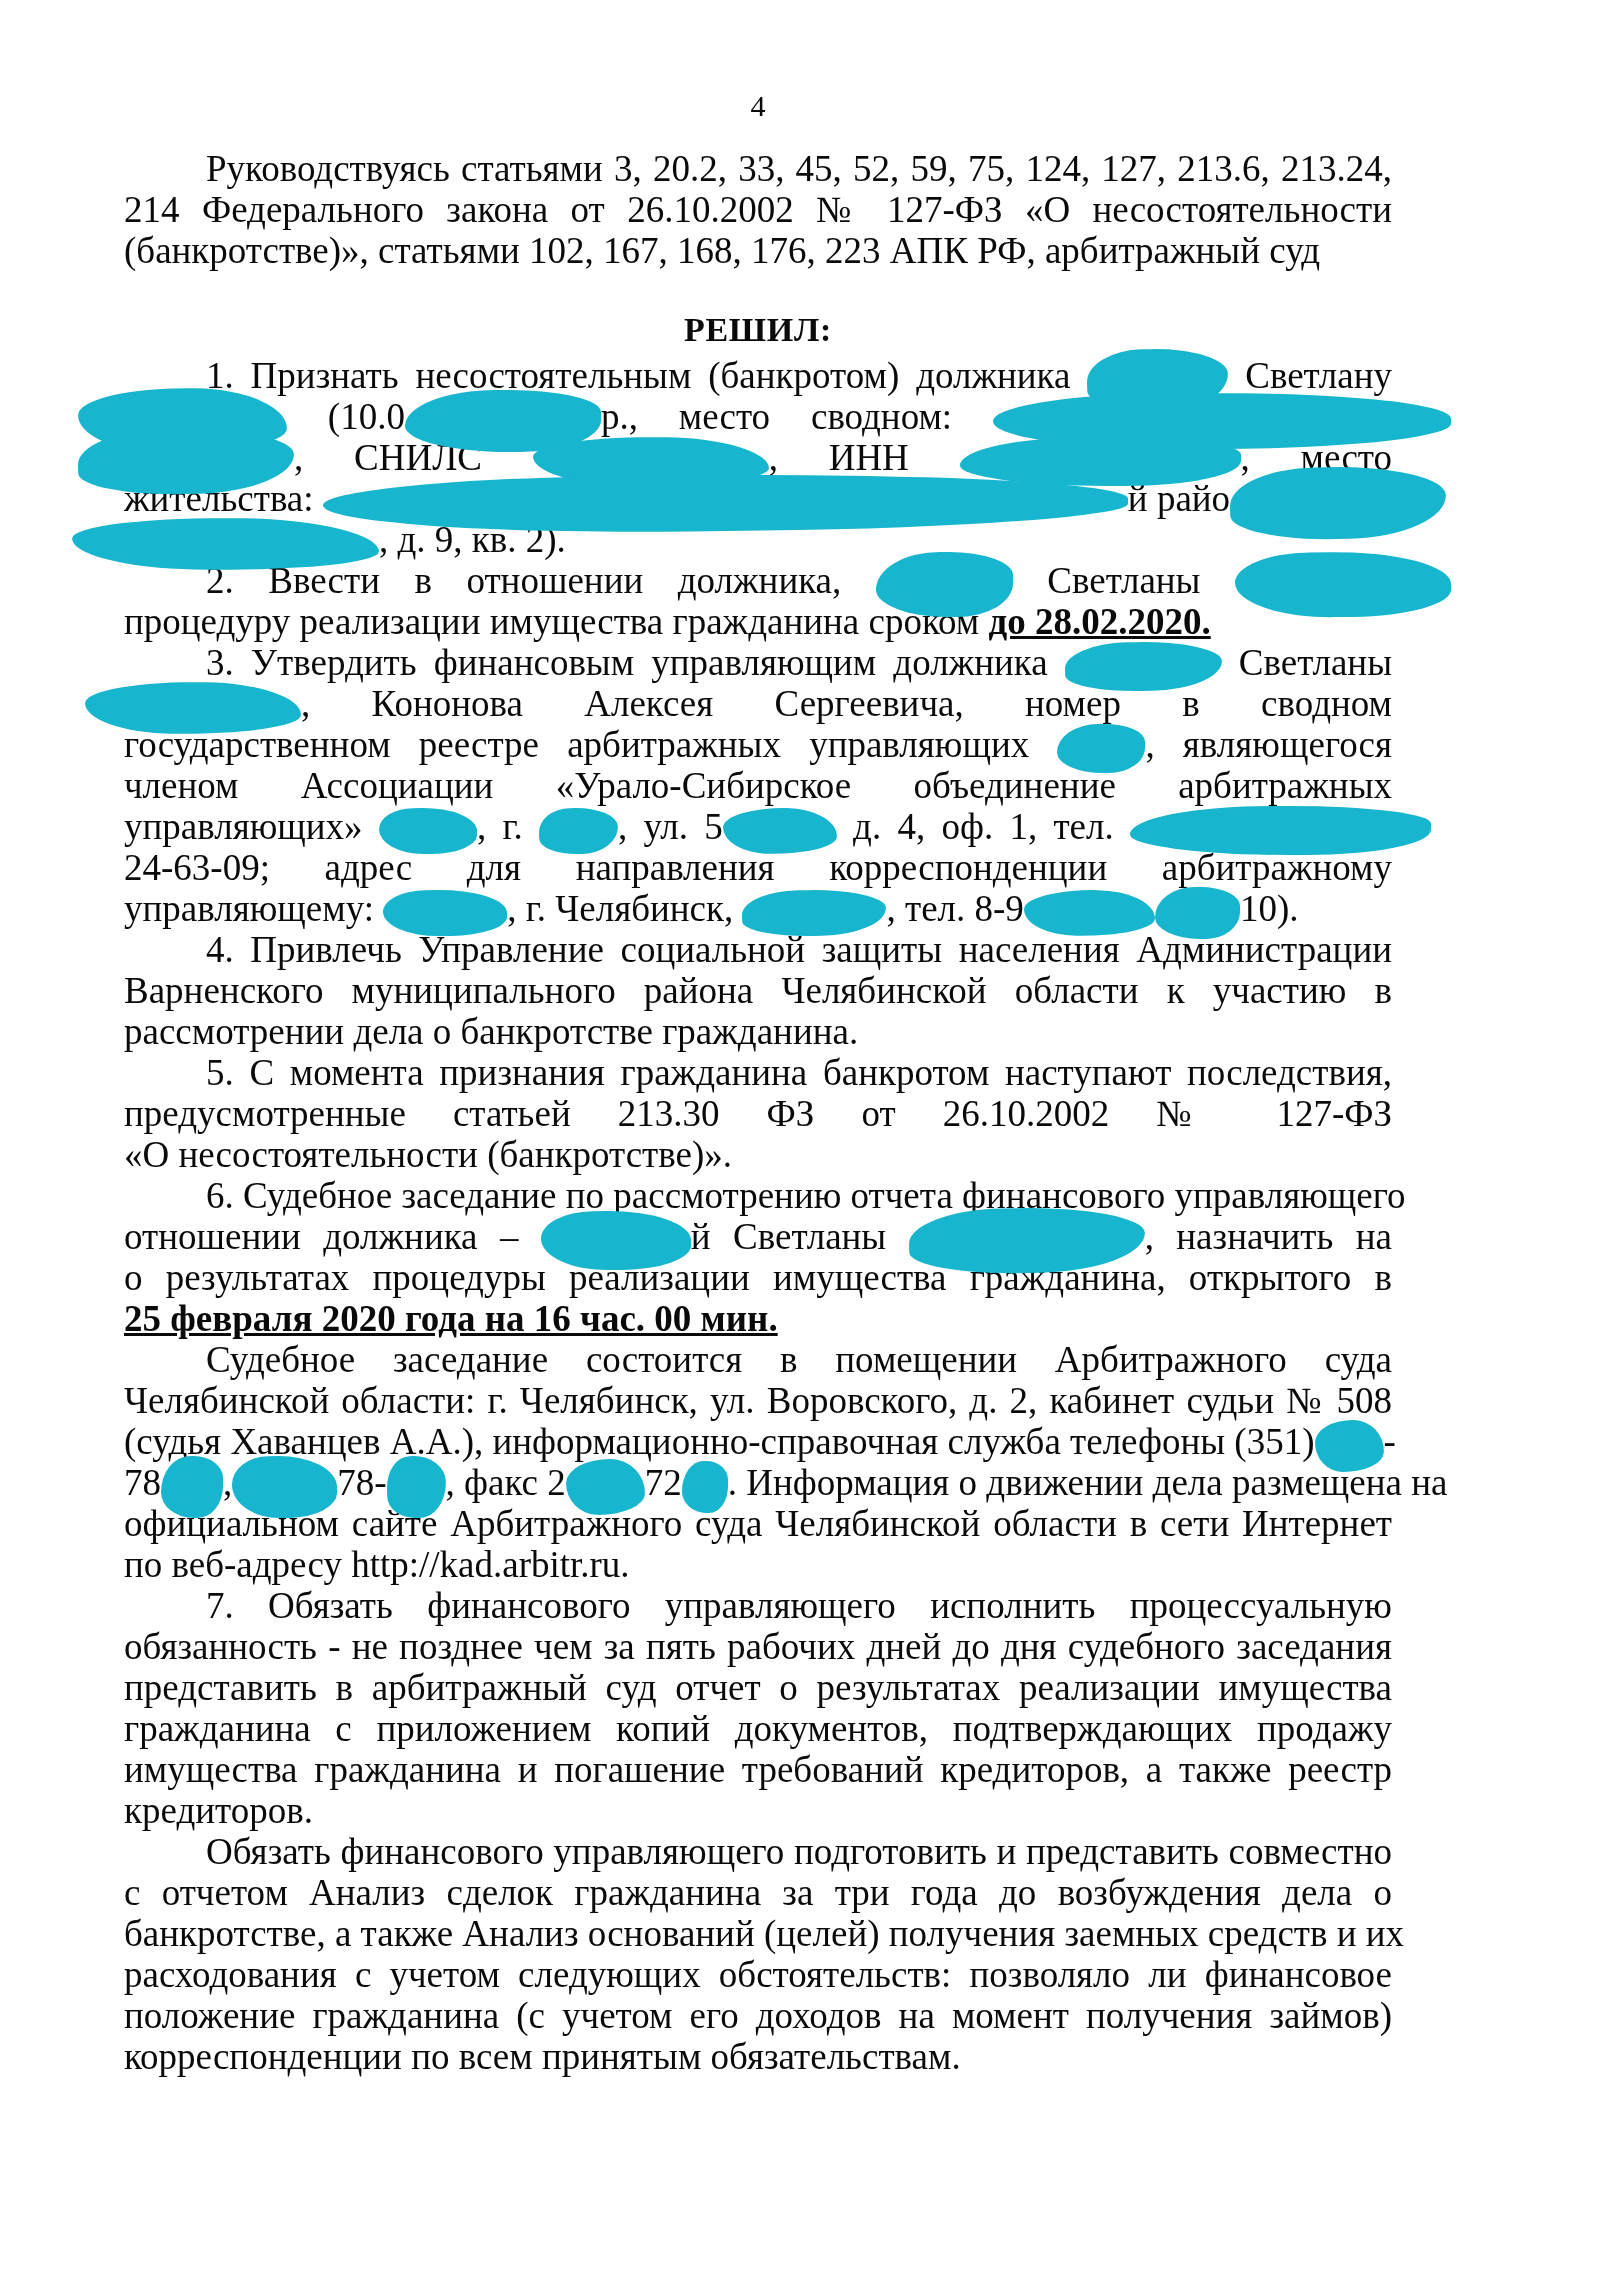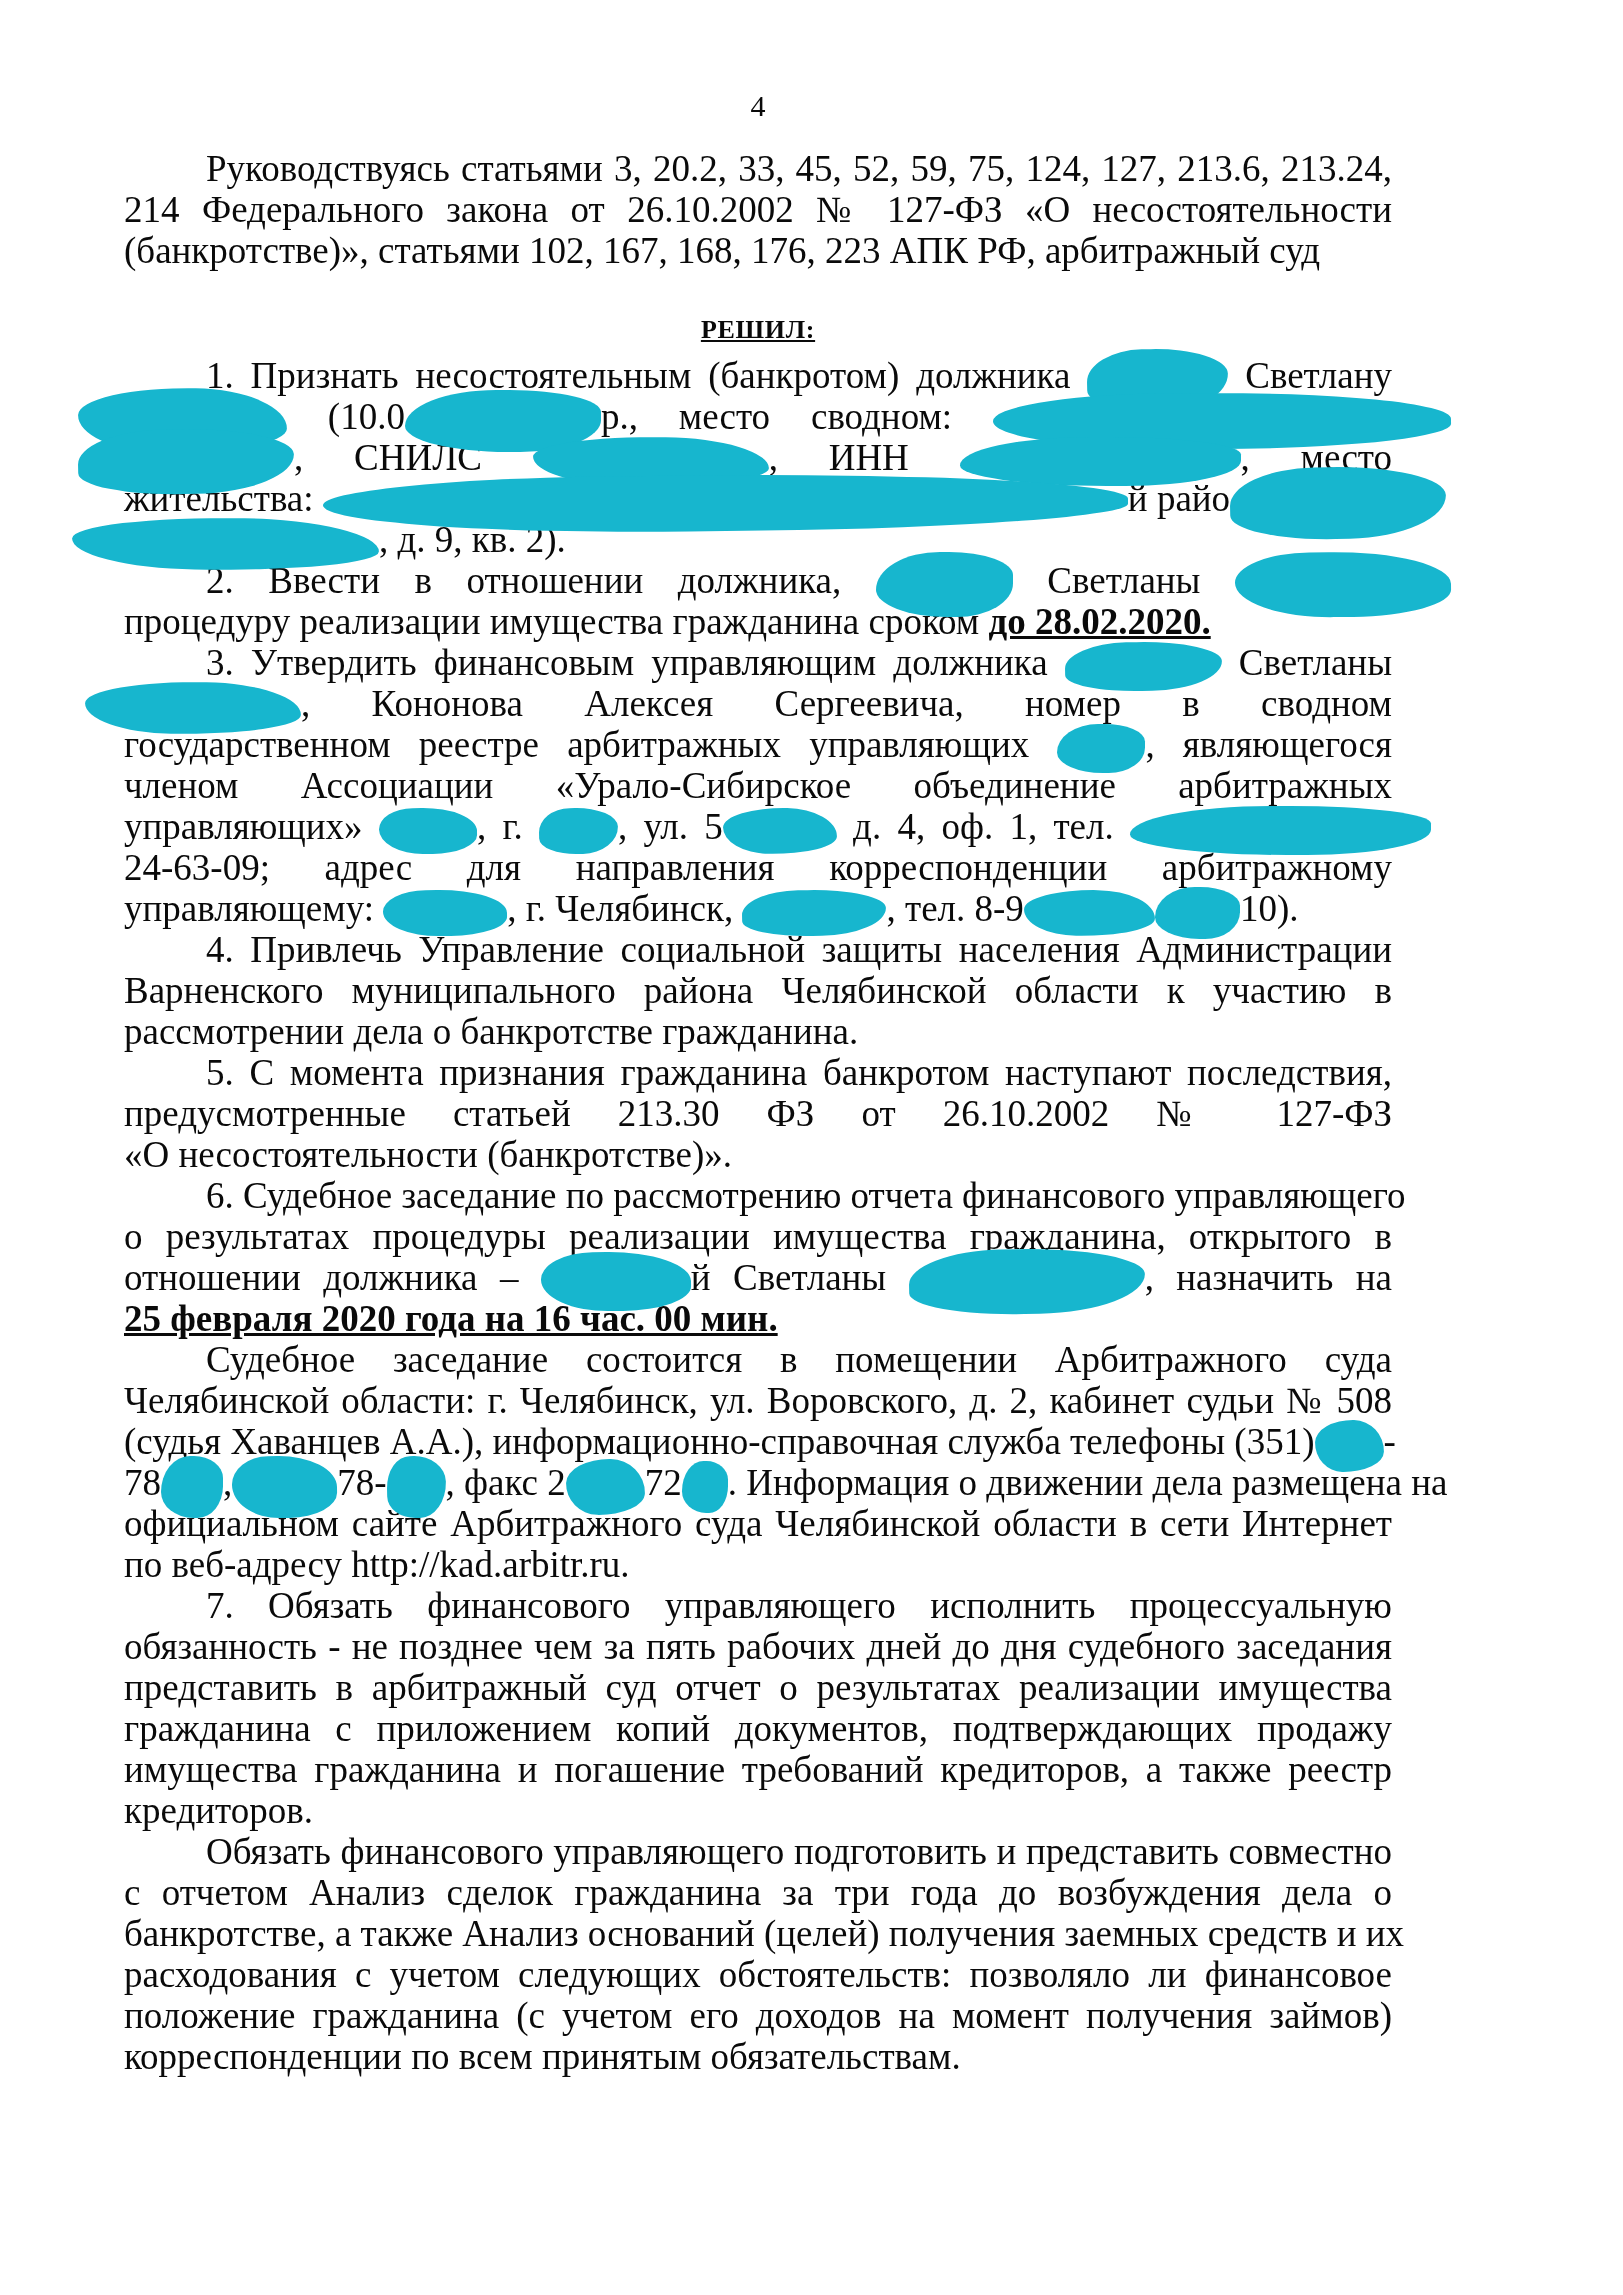--- a/index.html
+++ b/index.html
@@ -22,23 +22,22 @@
   }
   .intro {
     position: absolute;
     top: 148px; left: 124px; width: 1268px;
   }
   .heading {
     position: absolute;
     top: 309px; left: 124px; width: 1268px;
     text-align: center;
     font-weight: bold;
-    font-size: 26px; line-height: 41px;
+    font-size: 34px; line-height: 41px;
     letter-spacing: 0.7px;
-    text-decoration: underline;
   }
   .bodytext {
     position: absolute;
     top: 355px; left: 124px; width: 1268px;
   }
   .line {
     height: 41px;
     line-height: 41px;
     font-size: 37px;
     text-align: justify;
@@ -88,22 +87,22 @@
       <div class="line"><span class="t">управляющих» </span><span class="redact s3" style="width: 98px; height: 46px; margin: -4.6px 0px;"></span><span class="t">, г. </span><span class="redact s0" style="width: 79px; height: 46px; margin: -4.6px 0px;"></span><span class="t">, ул. 5</span><span class="redact s1" style="width: 114px; height: 46px; margin: -4.6px 0px;"></span><span class="t"> д. 4, оф. 1, тел. </span><span class="redact s2" style="width: 301px; height: 49px; margin: -6.2px -39px -6.2px 0px;"></span></div>
       <div class="line"><span class="t">24-63-09; адрес для направления корреспонденции арбитражному</span></div>
       <div class="line last"><span class="t">управляющему: </span><span class="redact s3" style="width: 124px; height: 46px; margin: -4.6px 0px;"></span><span class="t">, г. Челябинск, </span><span class="redact s0" style="width: 144px; height: 46px; margin: -4.6px 0px;"></span><span class="t">, тел. 8-9</span><span class="redact s1" style="width: 131px; height: 46px; margin: -4.6px 0px;"></span><span class="redact s2" style="width: 85px; height: 52px; margin: -7.9px 0px;"></span><span class="t">10).</span></div>
       <div class="line indent"><span class="t">4. Привлечь Управление социальной защиты населения Администрации</span></div>
       <div class="line"><span class="t">Варненского муниципального района Челябинской области к участию в</span></div>
       <div class="line last"><span class="t">рассмотрении дела о банкротстве гражданина.</span></div>
       <div class="line indent"><span class="t">5. С момента признания гражданина банкротом наступают последствия,</span></div>
       <div class="line"><span class="t">предусмотренные статьей 213.30 ФЗ от 26.10.2002 № 127-ФЗ</span></div>
       <div class="line last"><span class="t">«О несостоятельности (банкротстве)».</span></div>
       <div class="line indent"><span class="t">6. Судебное заседание по рассмотрению отчета финансового управляющего</span></div>
+      <div class="line"><span class="t">отношении должника – </span><span class="redact s3" style="width: 150px; height: 59px; margin: -11px 0px;"></span><span class="t">й Светланы </span><span class="redact s0" style="width: 236px; height: 65px; margin: -14.4px 0px;"></span><span class="t">, назначить на</span></div>
       <div class="line"><span class="t">о результатах процедуры реализации имущества гражданина, открытого в</span></div>
-      <div class="line"><span class="t">отношении должника – </span><span class="redact s3" style="width: 150px; height: 59px; margin: -11px 0px;"></span><span class="t">й Светланы </span><span class="redact s0" style="width: 236px; height: 65px; margin: -14.4px 0px;"></span><span class="t">, назначить на</span></div>
       <div class="line last"><span class="b">25 февраля 2020 года на 16 час. 00 мин.</span></div>
       <div class="line indent"><span class="t">Судебное заседание состоится в помещении Арбитражного суда</span></div>
       <div class="line"><span class="t">Челябинской области: г. Челябинск, ул. Воровского, д. 2, кабинет судьи № 508</span></div>
       <div class="line"><span class="t">(судья Хаванцев А.А.), информационно-справочная служба телефоны (351)</span><span class="redact s1" style="width: 69px; height: 52px; margin: -7.9px 0px;"></span><span class="t">-</span></div>
       <div class="line"><span class="t">78</span><span class="redact s2" style="width: 62px; height: 62px; margin: -12.8px 0px;"></span><span class="t">,</span><span class="redact s3" style="width: 105px; height: 62px; margin: -12.8px 0px;"></span><span class="t">78-</span><span class="redact s0" style="width: 59px; height: 62px; margin: -12.8px 0px;"></span><span class="t">, факс 2</span><span class="redact s1" style="width: 79px; height: 56px; margin: -9.5px 0px;"></span><span class="t">72</span><span class="redact s2" style="width: 46px; height: 52px; margin: -7.9px 0px;"></span><span class="t">. Информация о движении дела размещена на</span></div>
       <div class="line"><span class="t">официальном сайте Арбитражного суда Челябинской области в сети Интернет</span></div>
       <div class="line last"><span class="t">по веб-адресу http://kad.arbitr.ru.</span></div>
       <div class="line indent"><span class="t">7. Обязать финансового управляющего исполнить процессуальную</span></div>
       <div class="line"><span class="t">обязанность - не позднее чем за пять рабочих дней до дня судебного заседания</span></div>
       <div class="line"><span class="t">представить в арбитражный суд отчет о результатах реализации имущества</span></div>

